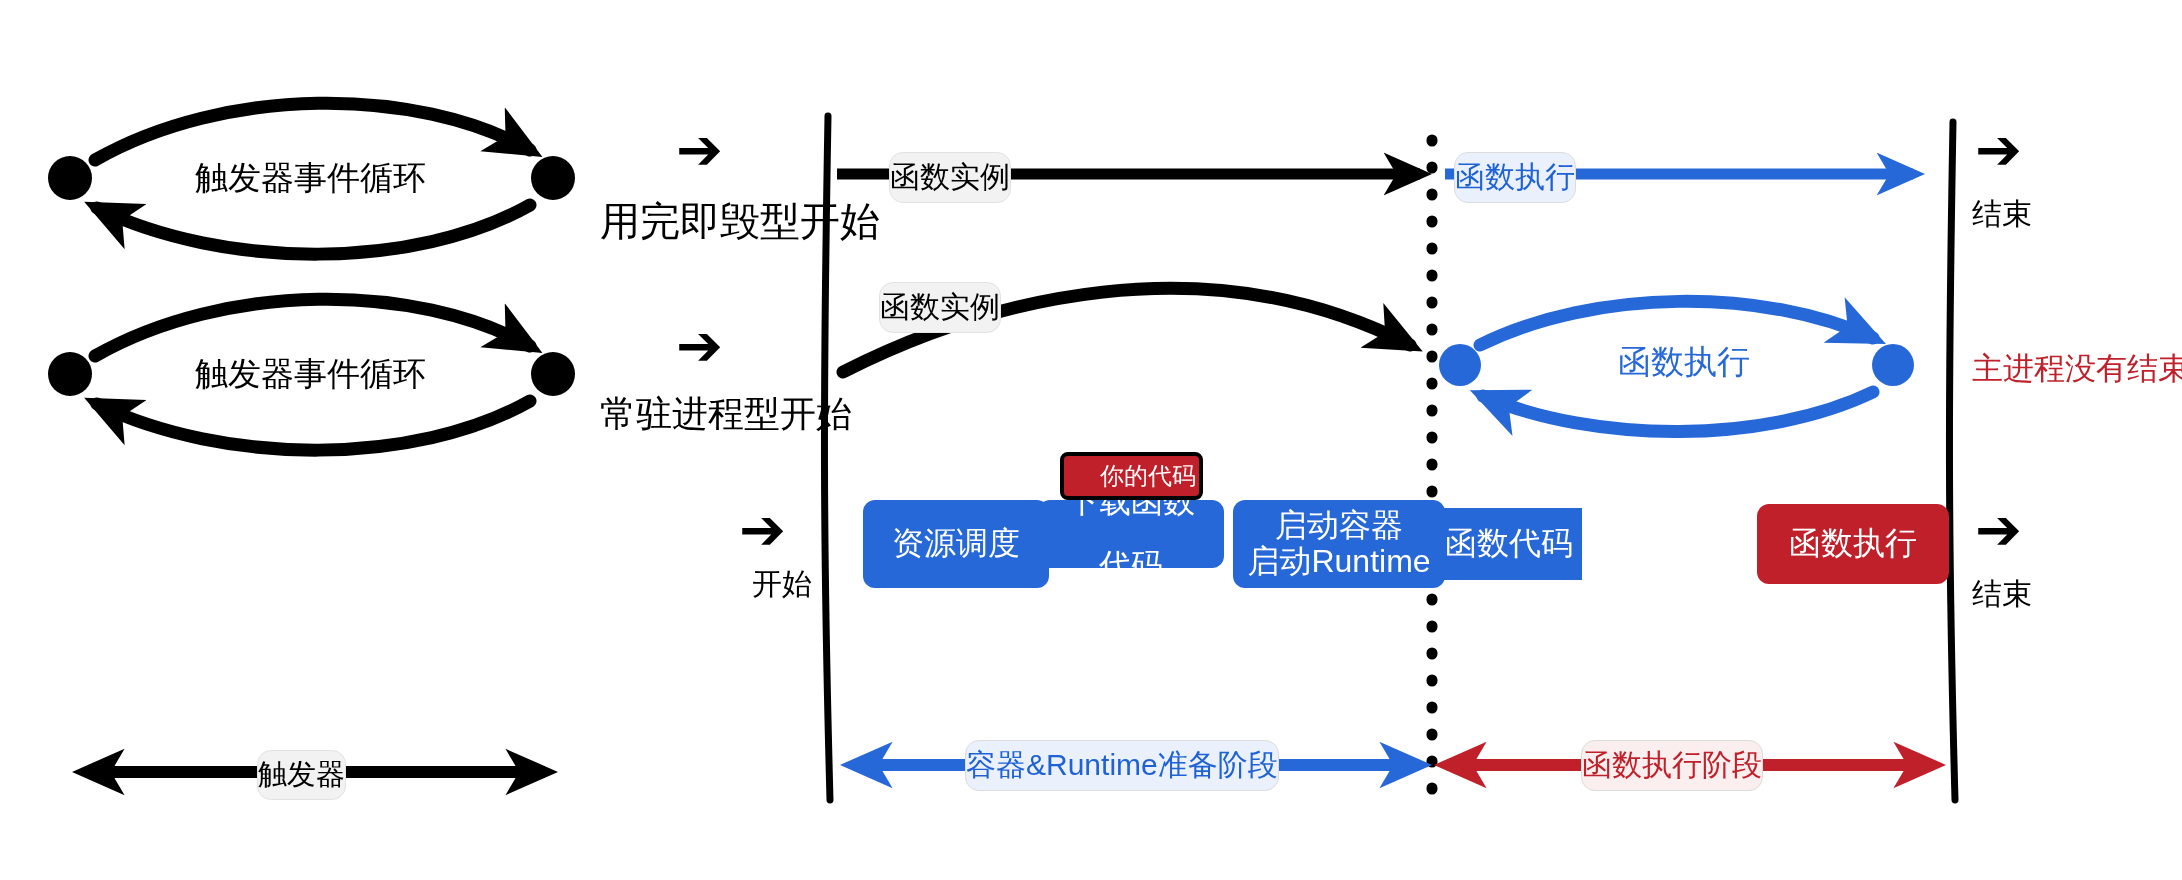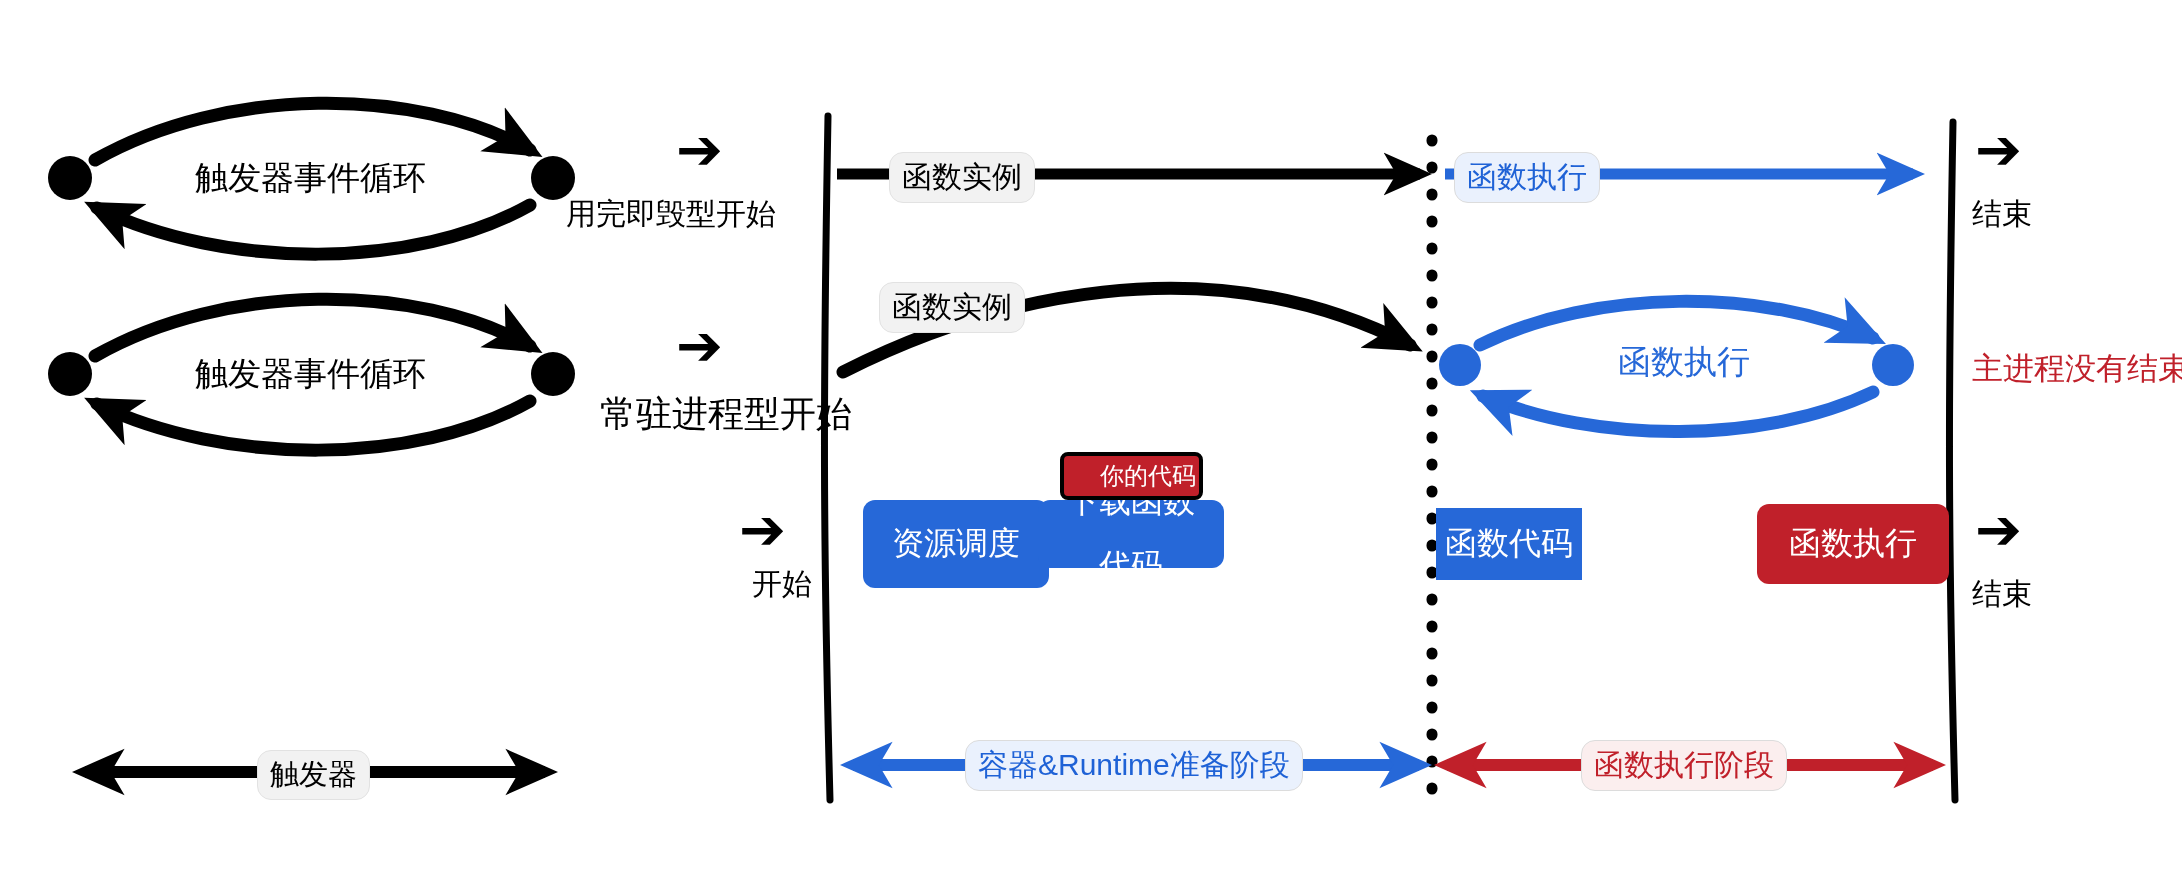--- a/index.html
+++ b/index.html
@@ -26,21 +26,21 @@
     height: 880px;
     pointer-events: none;
   }
   
   .pill {
     position: absolute;
     white-space: nowrap;
     background: #f2f2f2;
     border: 1px solid #e2e2e2;
     border-radius: 14px;
-    padding: 4px 12px;
+    padding: 4px 0;
     box-sizing: border-box;
   }
   .pill-blue {
     background: #eaf1fd;
     border: 1px solid #dcdcdc;
     color: #1f62d6;
   }
   .pill-red {
     background: #fbeeee;
     border: 1px solid #dcdcdc;
@@ -152,21 +152,21 @@
     <path d="M 1422 765 L 1908 765" stroke="#c0202a" stroke-width="12" fill="none" stroke-linecap="butt" marker-start="url(#ah-red)" marker-end="url(#ah-red)"></path>
   </svg>
 
   <div class="lbl-plain" style="left:170px; top:156px; font-size:33px;">触发器事件循环</div>
 
   <div class="lbl-plain" style="left:170px; top:352px; font-size:33px;">触发器事件循环</div>
 
   <div class="pill" style="left:232px; top:750px; font-size:29px; color:#000;">触发器</div>
 
   <div class="fat-arrow" style="left:651px; top:122px; font-size:56px;">➔</div>
-  <div class="lbl-plain" style="left:541px; top:194px; font-size:30px;">用完即毁型开始</div>
+  <div class="lbl-plain" style="left:575px; top:194px; font-size:40px;">用完即毁型开始</div>
 
   <div class="fat-arrow" style="left:651px; top:318px; font-size:56px;">➔</div>
   <div class="lbl-plain" style="left:575px; top:390px; font-size:36px;">常驻进程型开始</div>
 
   <div class="fat-arrow" style="left:714px; top:502px; font-size:56px;">➔</div>
   <div class="lbl-plain" style="left:727px; top:564px; font-size:30px;">开始</div>
 
   <div class="fat-arrow" style="left:1950px; top:122px; font-size:56px;">➔</div>
   <div class="lbl-plain" style="left:1947px; top:194px; font-size:30px;">结束</div>
 
@@ -183,20 +183,24 @@
 
   <div class="lbl-plain" style="left:1593px; top:340px; font-size:33px; color:#2668d8;">函数执行</div>
 
   <div class="box box-blue" style="left:838px; top:500px; width:186px; height:88px; font-size:32px;">资源调度</div>
 
   <div class="box box-blue" style="left:1013px; top:500px; width:186px; height:68px; font-size:32px; flex-direction:column;gap:28px;">
     <span>下载函数</span>
     <span>代码</span>
   </div>
 
+  <div class="box box-blue" style="left:1208px; top:500px; width:212px; height:88px; font-size:32px; flex-direction:column;">
+    <span>启动容器</span>
+    <span>启动Runtime</span>
+  </div>
 
   <div class="badge-code" style="left:1035px; top:452px; width:143px; height:48px; font-size:24px;">你的代码</div>
 
   <div class="box box-blue-sq" style="left:1411px; top:508px; width:146px; height:72px; font-size:32px;">函数代码</div>
 
 
   <div class="box box-red" style="left:1732px; top:504px; width:192px; height:80px; font-size:32px;">函数执行</div>
 
   <div class="pill pill-blue" style="left:940px; top:740px; font-size:30px;">容器&amp;Runtime准备阶段</div>
 

